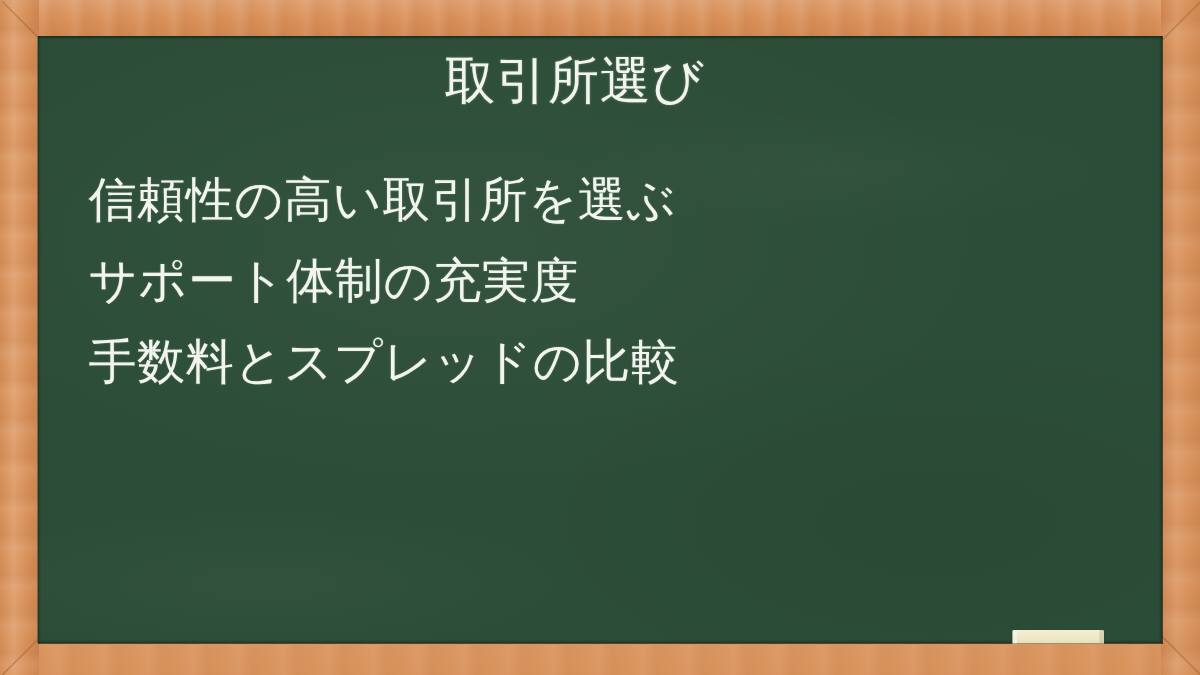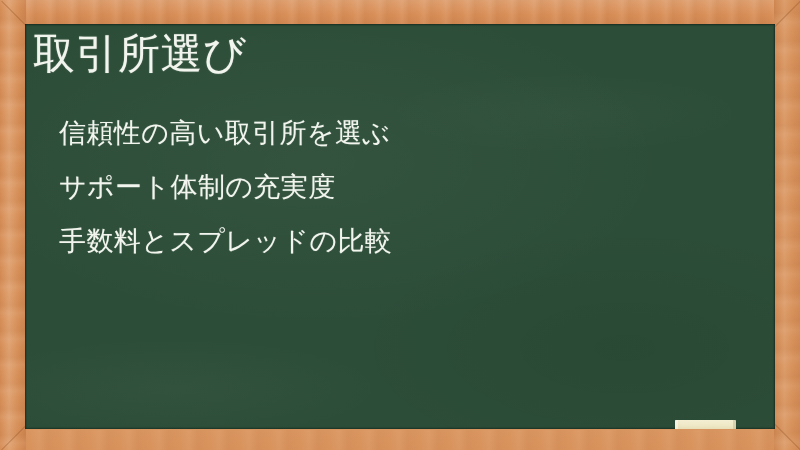--- a/index.html
+++ b/index.html
@@ -148,37 +148,38 @@
     width: 750px;
     height: 405px;
   }
 
   .title {
     position: absolute;
     left: 8px;
     top: 8px;
     width: 700px;
     color: #f2f5ee;
-    font-size: 42px;
+    font-size: 34px;
     line-height: 44px;
     font-weight: 400;
     letter-spacing: 0.5px;
     white-space: nowrap;
     text-shadow: 0 0 1.5px rgba(240,245,235,0.38);
+    text-align: center;
   }
 
   .bullets {
     position: absolute;
     left: 34px;
     top: 82px;
     width: 690px;
   }
   .bullet {
     color: #f2f5ee;
-    font-size: 27px;
+    font-size: 32px;
     line-height: 54px;
     font-weight: 400;
     letter-spacing: 0.4px;
     white-space: nowrap;
     text-shadow: 0 0 1.2px rgba(240,245,235,0.30);
   }
 
   
   .chalk {
     position: absolute;

